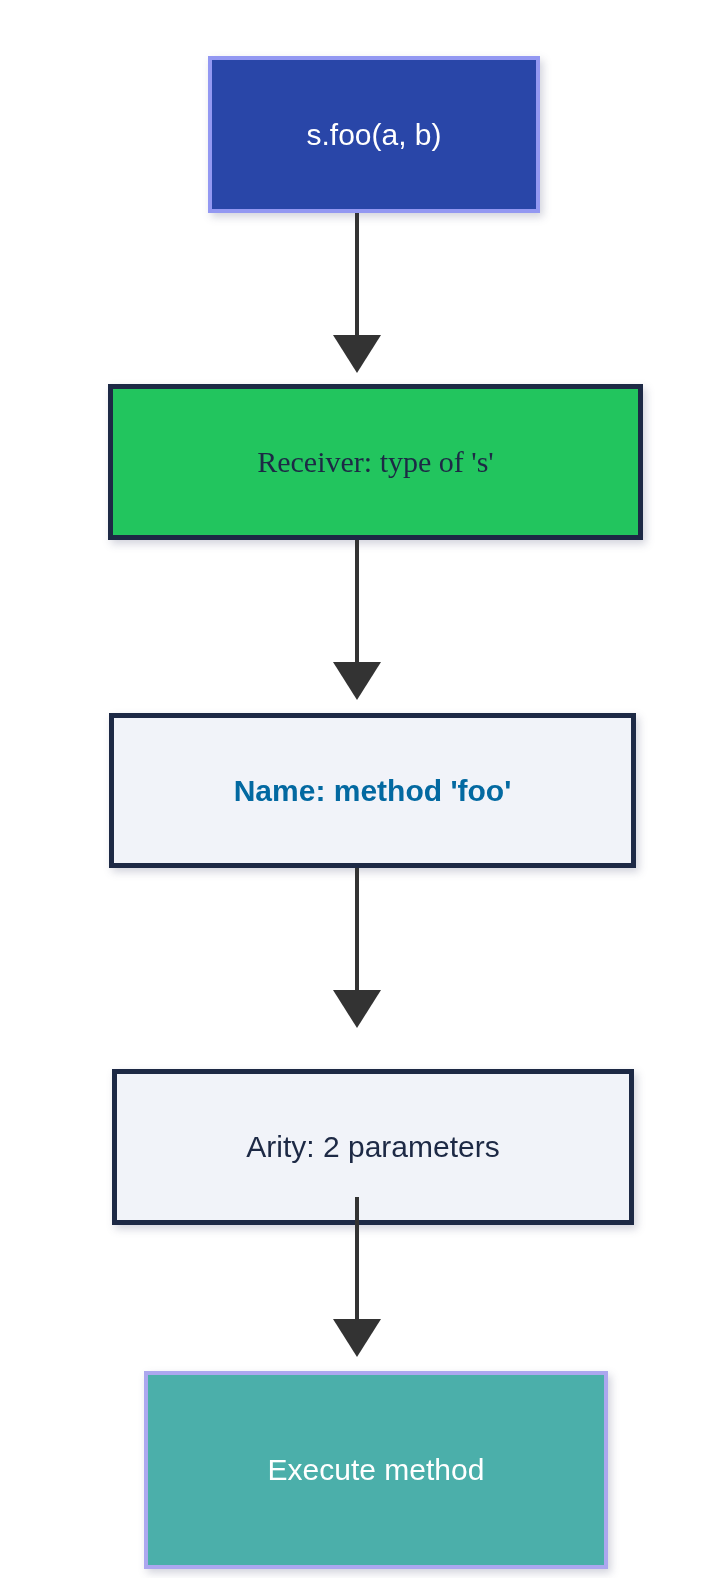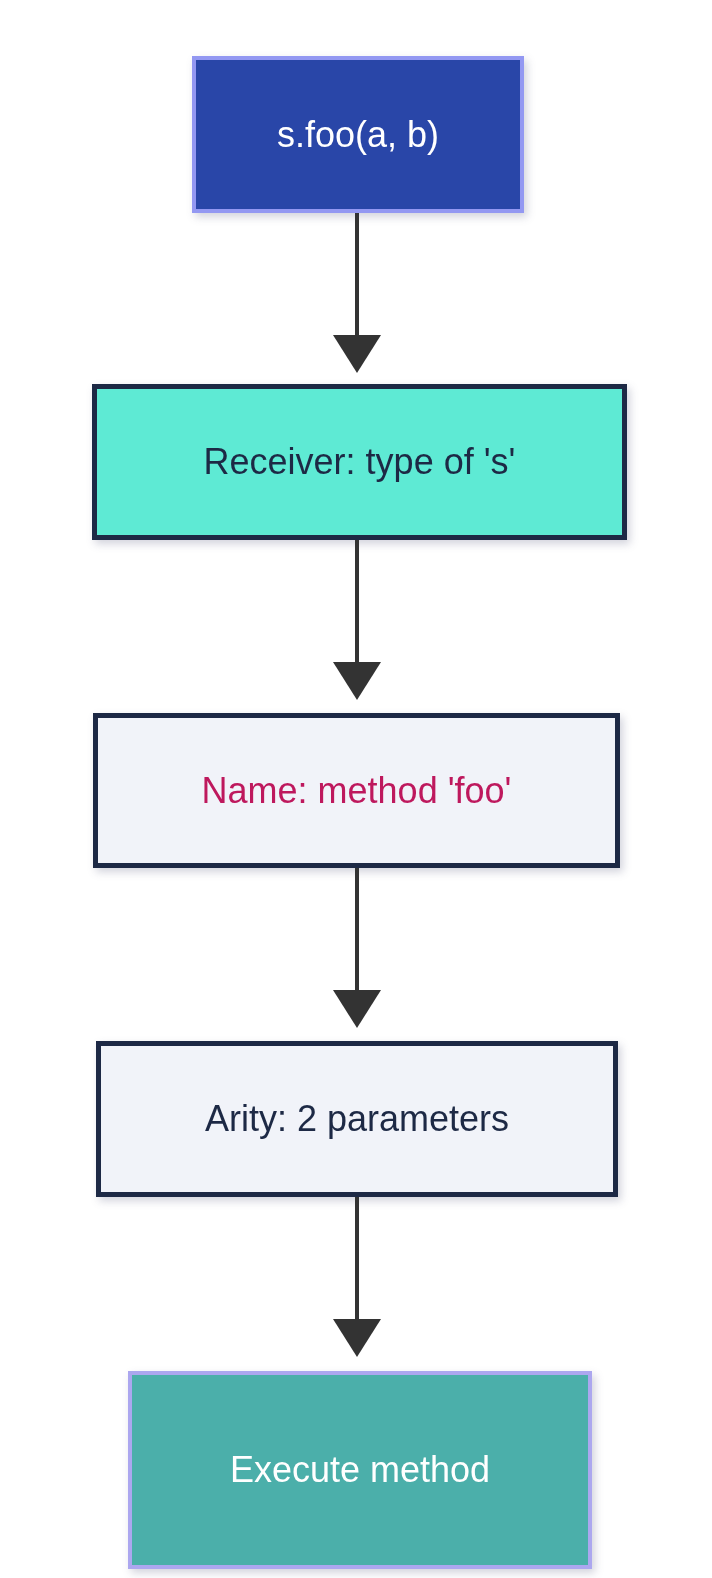--- a/index.html
+++ b/index.html
@@ -14,29 +14,30 @@
     background: #ffffff;
     font-family: "Liberation Sans", sans-serif;
     overflow: hidden;
   }
   .node {
     position: absolute;
     box-sizing: border-box;
     display: flex;
     align-items: center;
     justify-content: center;
-    font-size: 36px;
+    font-size: 30px;
     line-height: 1.2;
     box-shadow: 3px 4px 8px rgba(80, 85, 120, 0.25);
+    margin-left: 16px;
   }
   
   .node-start { left: 192px; top: 56px;  width: 332px; height: 157px; border: 4px solid; }
   .node-step1 { left: 92px;  top: 384px; width: 535px; height: 156px; border: 5px solid; }
   .node-step2 { left: 93px;  top: 713px; width: 527px; height: 155px; border: 5px solid; }
-  .node-step3 { left: 96px;  top: 1041px; width: 522px; height: 156px; border: 5px solid; }
+  .node-step3 { left: 96px;  top: 1069px; width: 522px; height: 156px; border: 5px solid; }
   .node-end   { left: 128px; top: 1371px; width: 464px; height: 198px; border: 4px solid; }
 
   .arrow {
     position: absolute;
     left: 333px;           
     width: 48px;
     height: 160px;
     display: flex;
     flex-direction: column;
     align-items: center;
@@ -65,30 +66,30 @@
 
   <div class="node node-start" style="background: rgb(41, 70, 168); border-color: rgb(147, 152, 242); color: rgb(255, 255, 255);">
     <span>s.foo(a, b)</span>
   </div>
 
   <div class="arrow arrow-1">
     <div class="arrow-line" style="background: rgb(51, 51, 51);"></div>
     <div class="arrow-head" style="border-top-color: rgb(51, 51, 51);"></div>
   </div>
 
-  <div class="node node-step1" style="background: #5eead4; border-color: rgb(29, 41, 69); color: rgb(29, 41, 69);">
+  <div class="node node-step1" style="background: #22c55e; border-color: rgb(29, 41, 69); color: rgb(29, 41, 69); font-family: Liberation Serif, serif;">
     <span>Receiver: type of 's'</span>
   </div>
 
   <div class="arrow arrow-2">
     <div class="arrow-line" style="background: rgb(51, 51, 51);"></div>
     <div class="arrow-head" style="border-top-color: rgb(51, 51, 51);"></div>
   </div>
 
-  <div class="node node-step2" style="background: rgb(241, 243, 249); border-color: rgb(29, 41, 69); color: #be185d;">
+  <div class="node node-step2" style="background: rgb(241, 243, 249); border-color: rgb(29, 41, 69); color: #0369a1; font-weight: bold;">
     <span>Name: method 'foo'</span>
   </div>
 
   <div class="arrow arrow-3">
     <div class="arrow-line" style="background: rgb(51, 51, 51);"></div>
     <div class="arrow-head" style="border-top-color: rgb(51, 51, 51);"></div>
   </div>
 
   <div class="node node-step3" style="background: rgb(241, 243, 249); border-color: rgb(29, 41, 69); color: rgb(29, 41, 69);">
     <span>Arity: 2 parameters</span>

